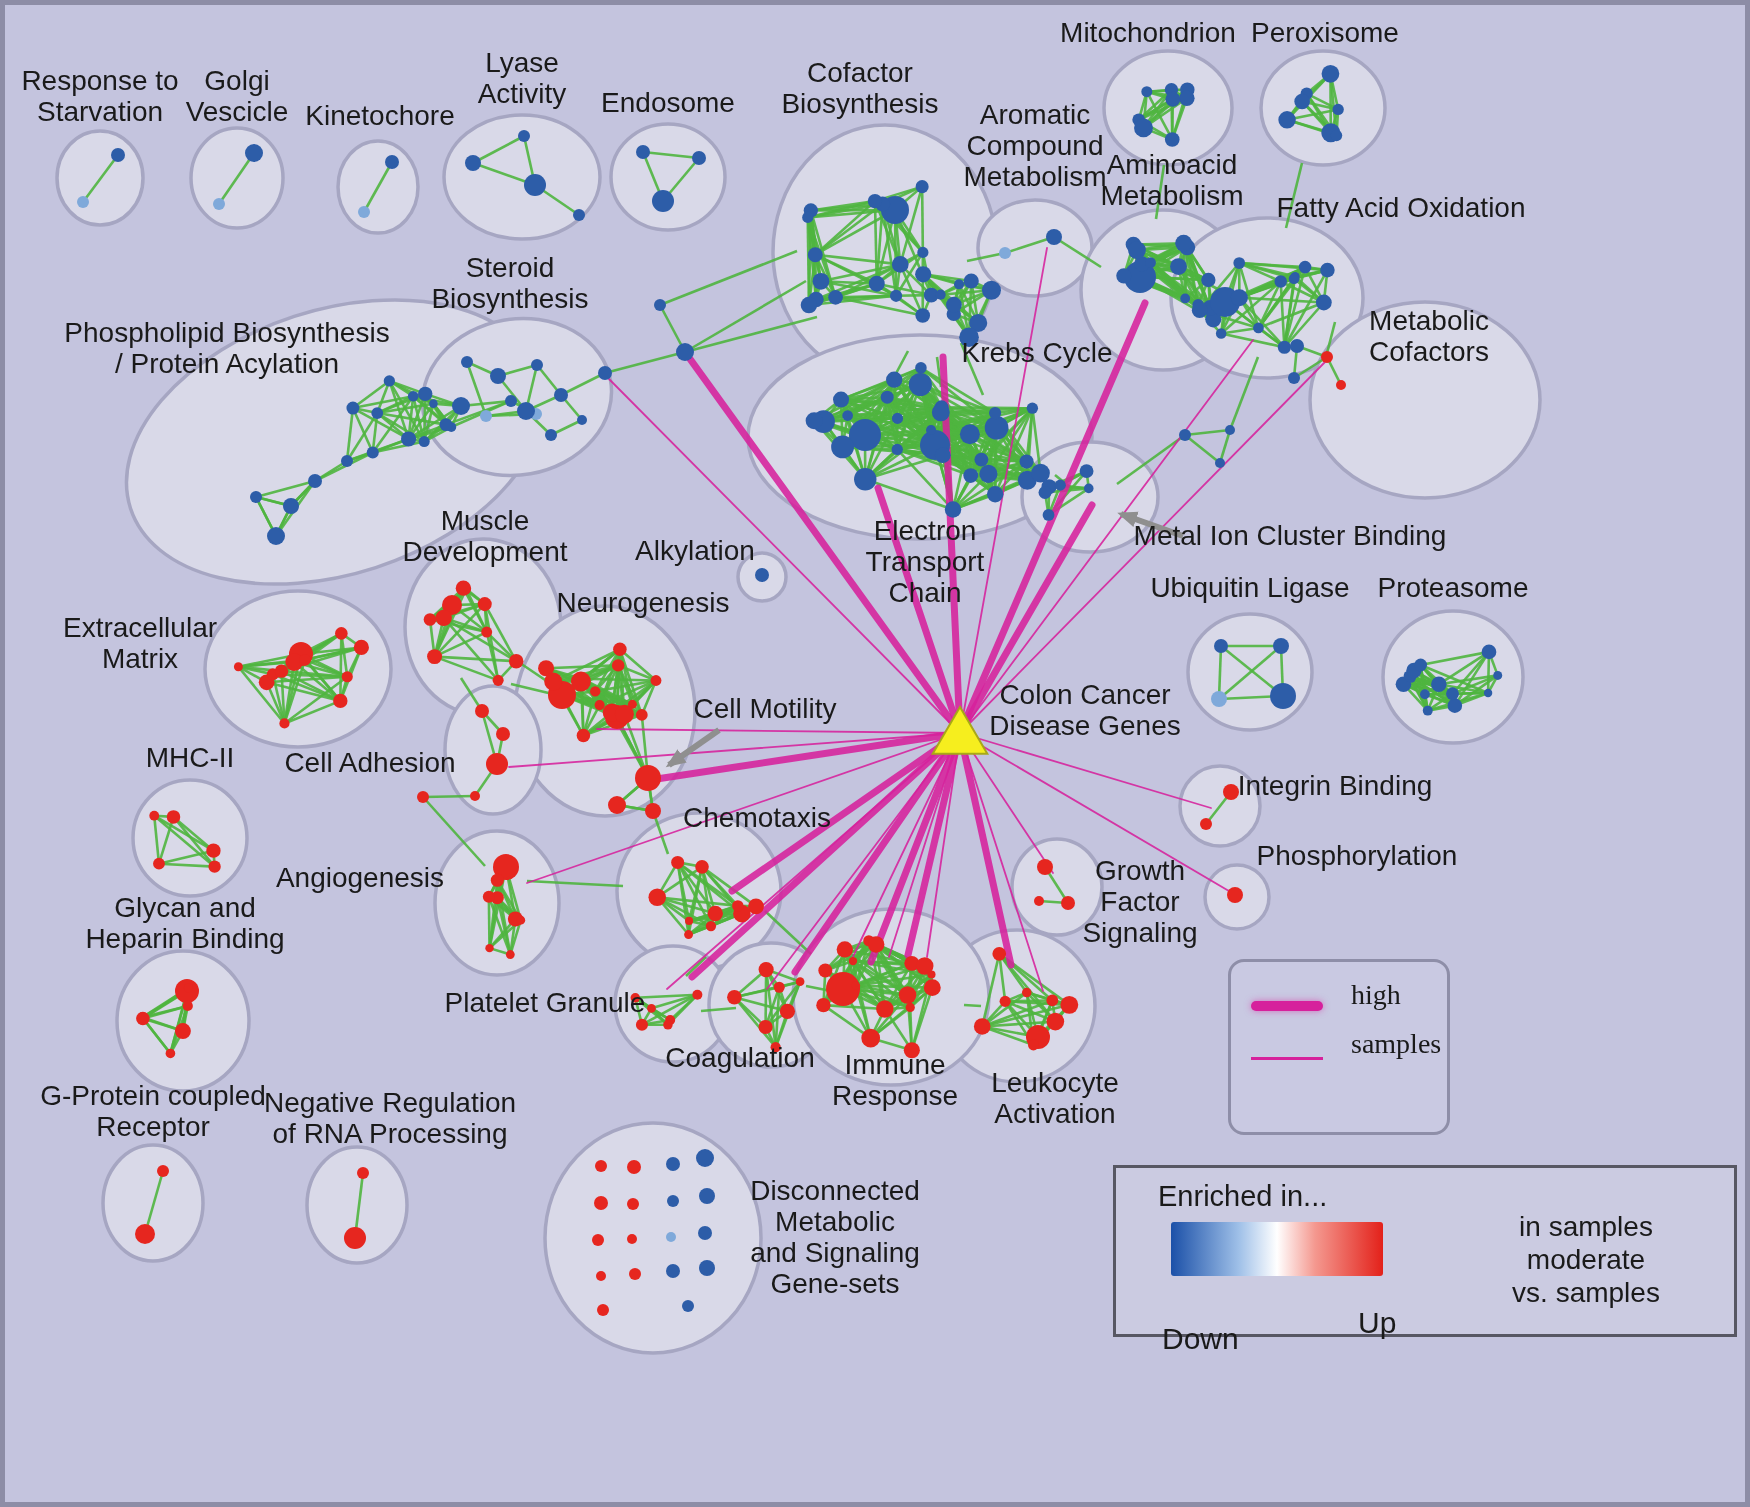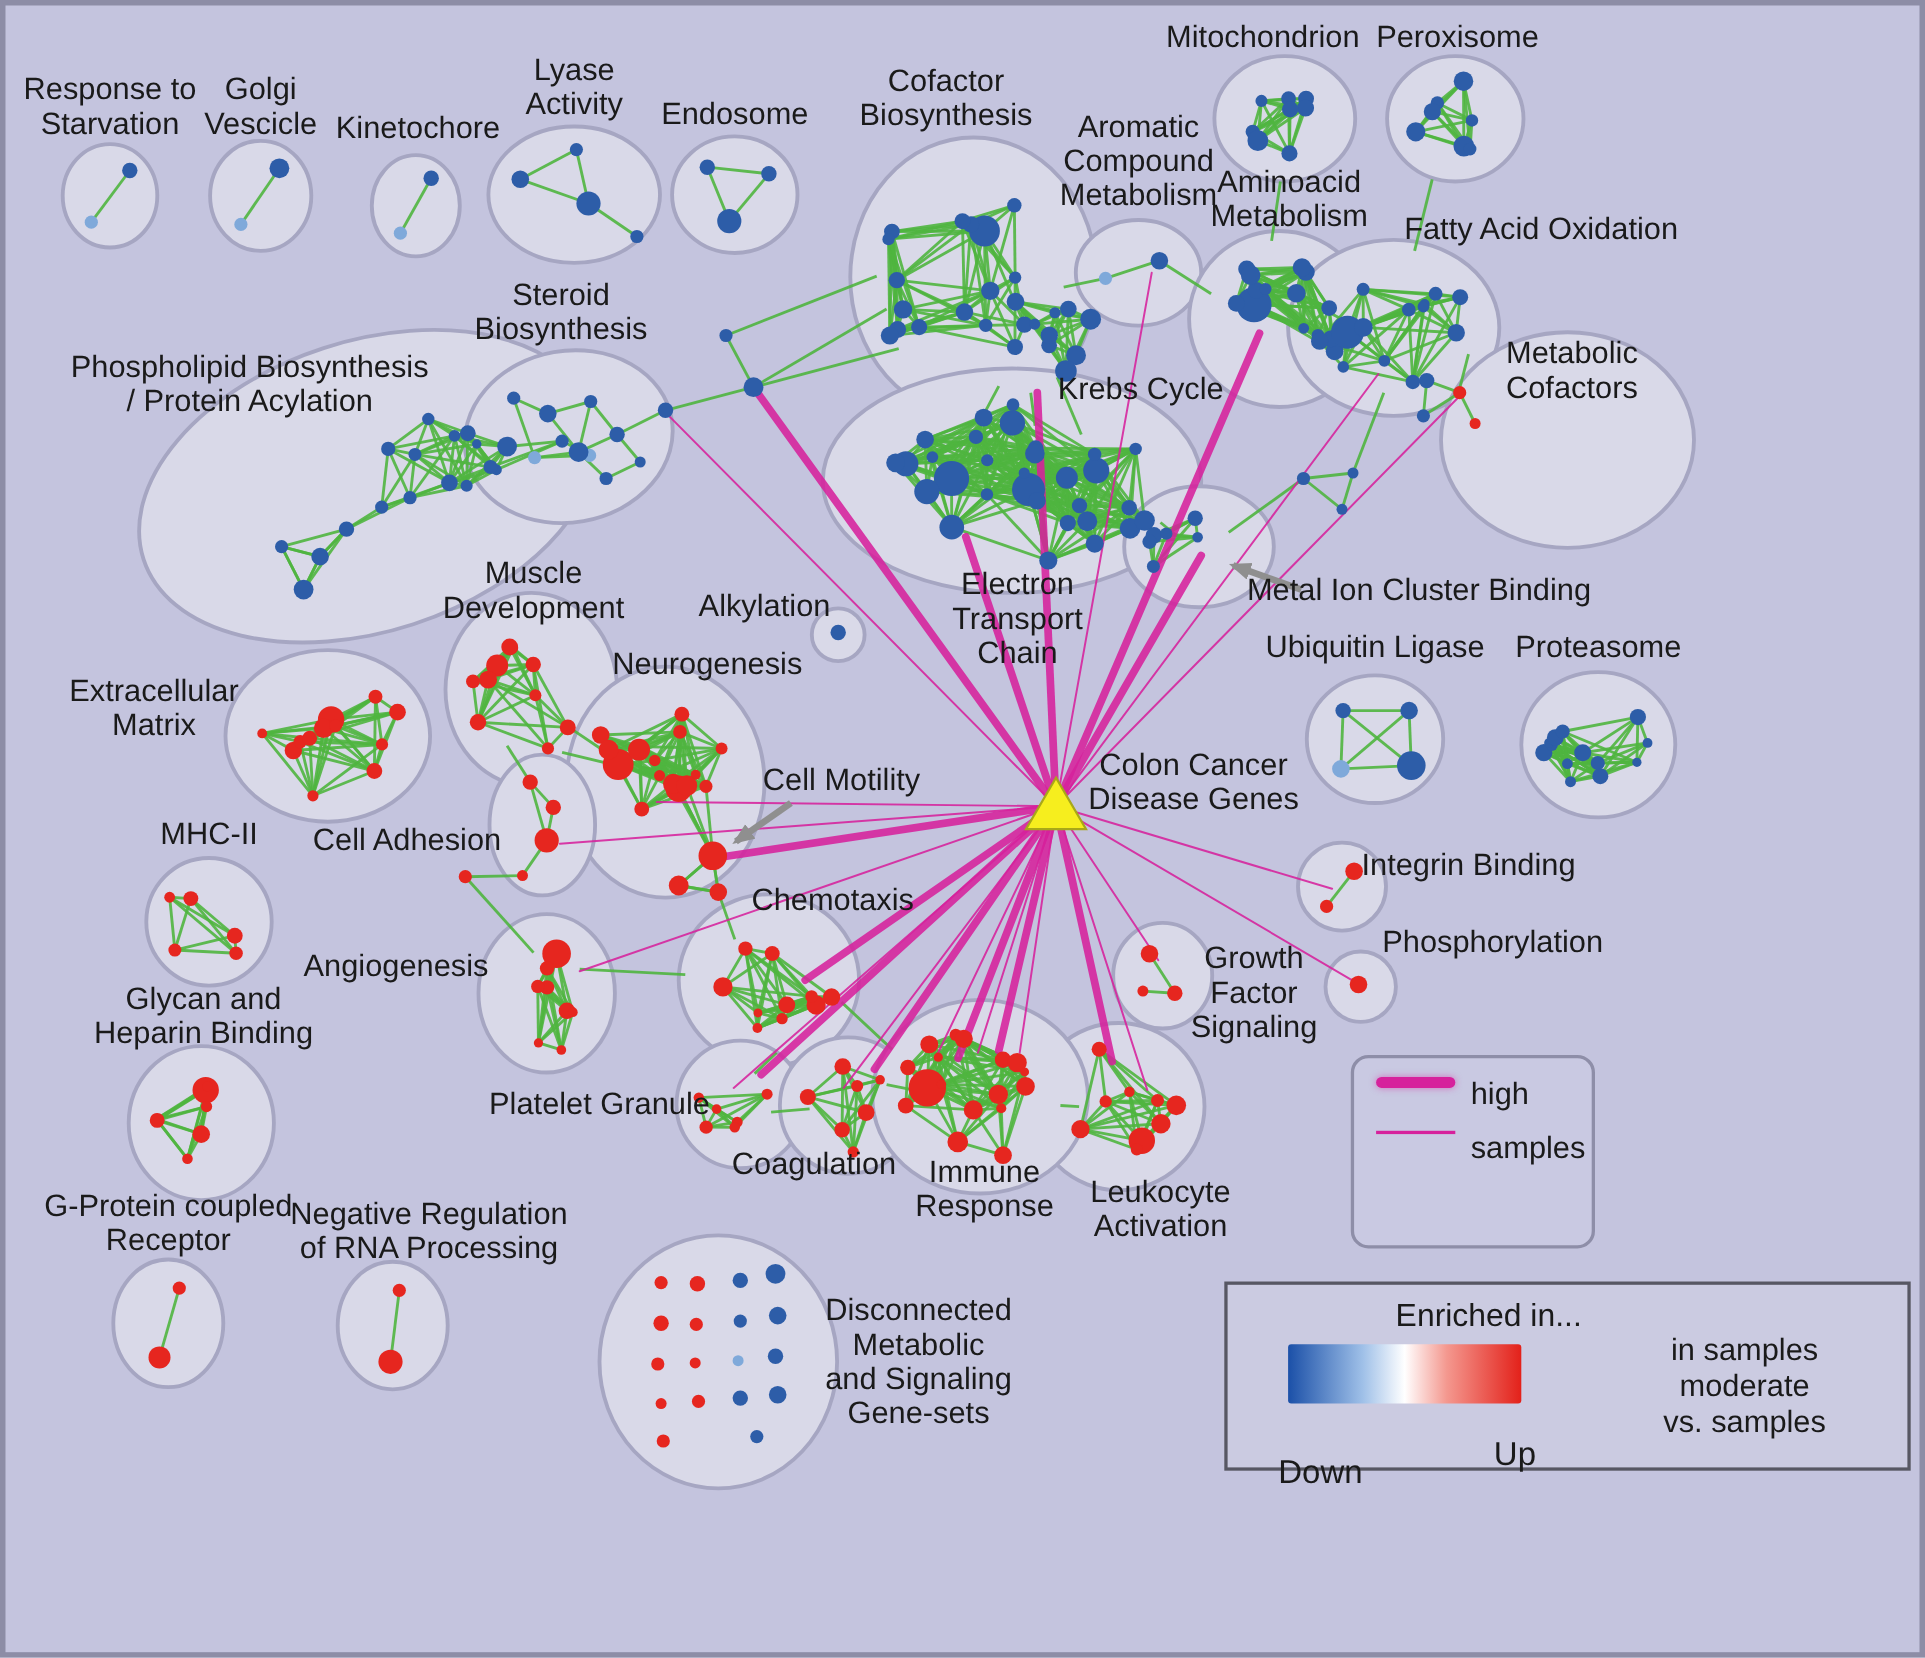--- a/index.html
+++ b/index.html
@@ -13,30 +13,30 @@
   svg text{
     font-family:"Liberation Sans",sans-serif;
     font-size:28px;fill:#1a1a1a;dominant-baseline:middle;
   }
   .legend-overlap{
     position:absolute;left:1223px;top:954px;width:222px;height:176px;
     border:3px solid #8e8ea8;border-radius:16px;background:#c9c9e2;
     box-sizing:border-box;text-align:center;
   }
   .lo-title{font-size:28px;line-height:33px;margin-top:12px;}
-  .lo-row{display:flex;align-items:flex-start;gap:14px;margin:17px 0 0 20px;text-align:left;}
+  .lo-row{display:flex;align-items:flex-end;gap:28px;margin:17px 0 0 20px;text-align:left;font-family:Liberation Serif, serif;}
   .line-high{width:72px;height:10px;background:var(--overlap,#d6219c);border-radius:5px;
     box-shadow:0 0 7px rgba(214,33,156,.55);flex:none;}
   .line-mod{width:72px;height:3px;background:var(--overlap,#d6219c);flex:none;}
   .lo-label{font-size:28px;}
   .legend-enriched{
     position:absolute;left:1108px;top:1160px;width:624px;height:172px;
     border:3px solid #575763;background:#cbcbe1;box-sizing:border-box;
   }
-  .le-title{position:absolute;left:42px;top:12px;width:280px;text-align:right;font-size:29px;}
+  .le-title{position:absolute;left:42px;top:12px;width:280px;text-align:left;font-size:29px;}
   .le-bar{position:absolute;left:55px;top:54px;width:212px;height:54px;border-radius:3px;
     background:linear-gradient(90deg,#1b50a8,#ffffff 50%,#e3211a);}
   .le-down{position:absolute;left:46px;top:118px;font-size:30px;margin-top:36px;}
   .le-up{position:absolute;left:242px;top:118px;font-size:30px;margin-top:20px;}
   .le-note{position:absolute;left:335px;top:42px;width:270px;text-align:center;font-size:28px;line-height:33px;}
 </style>
 </head>
 <body>
 
 <div class="figure">

